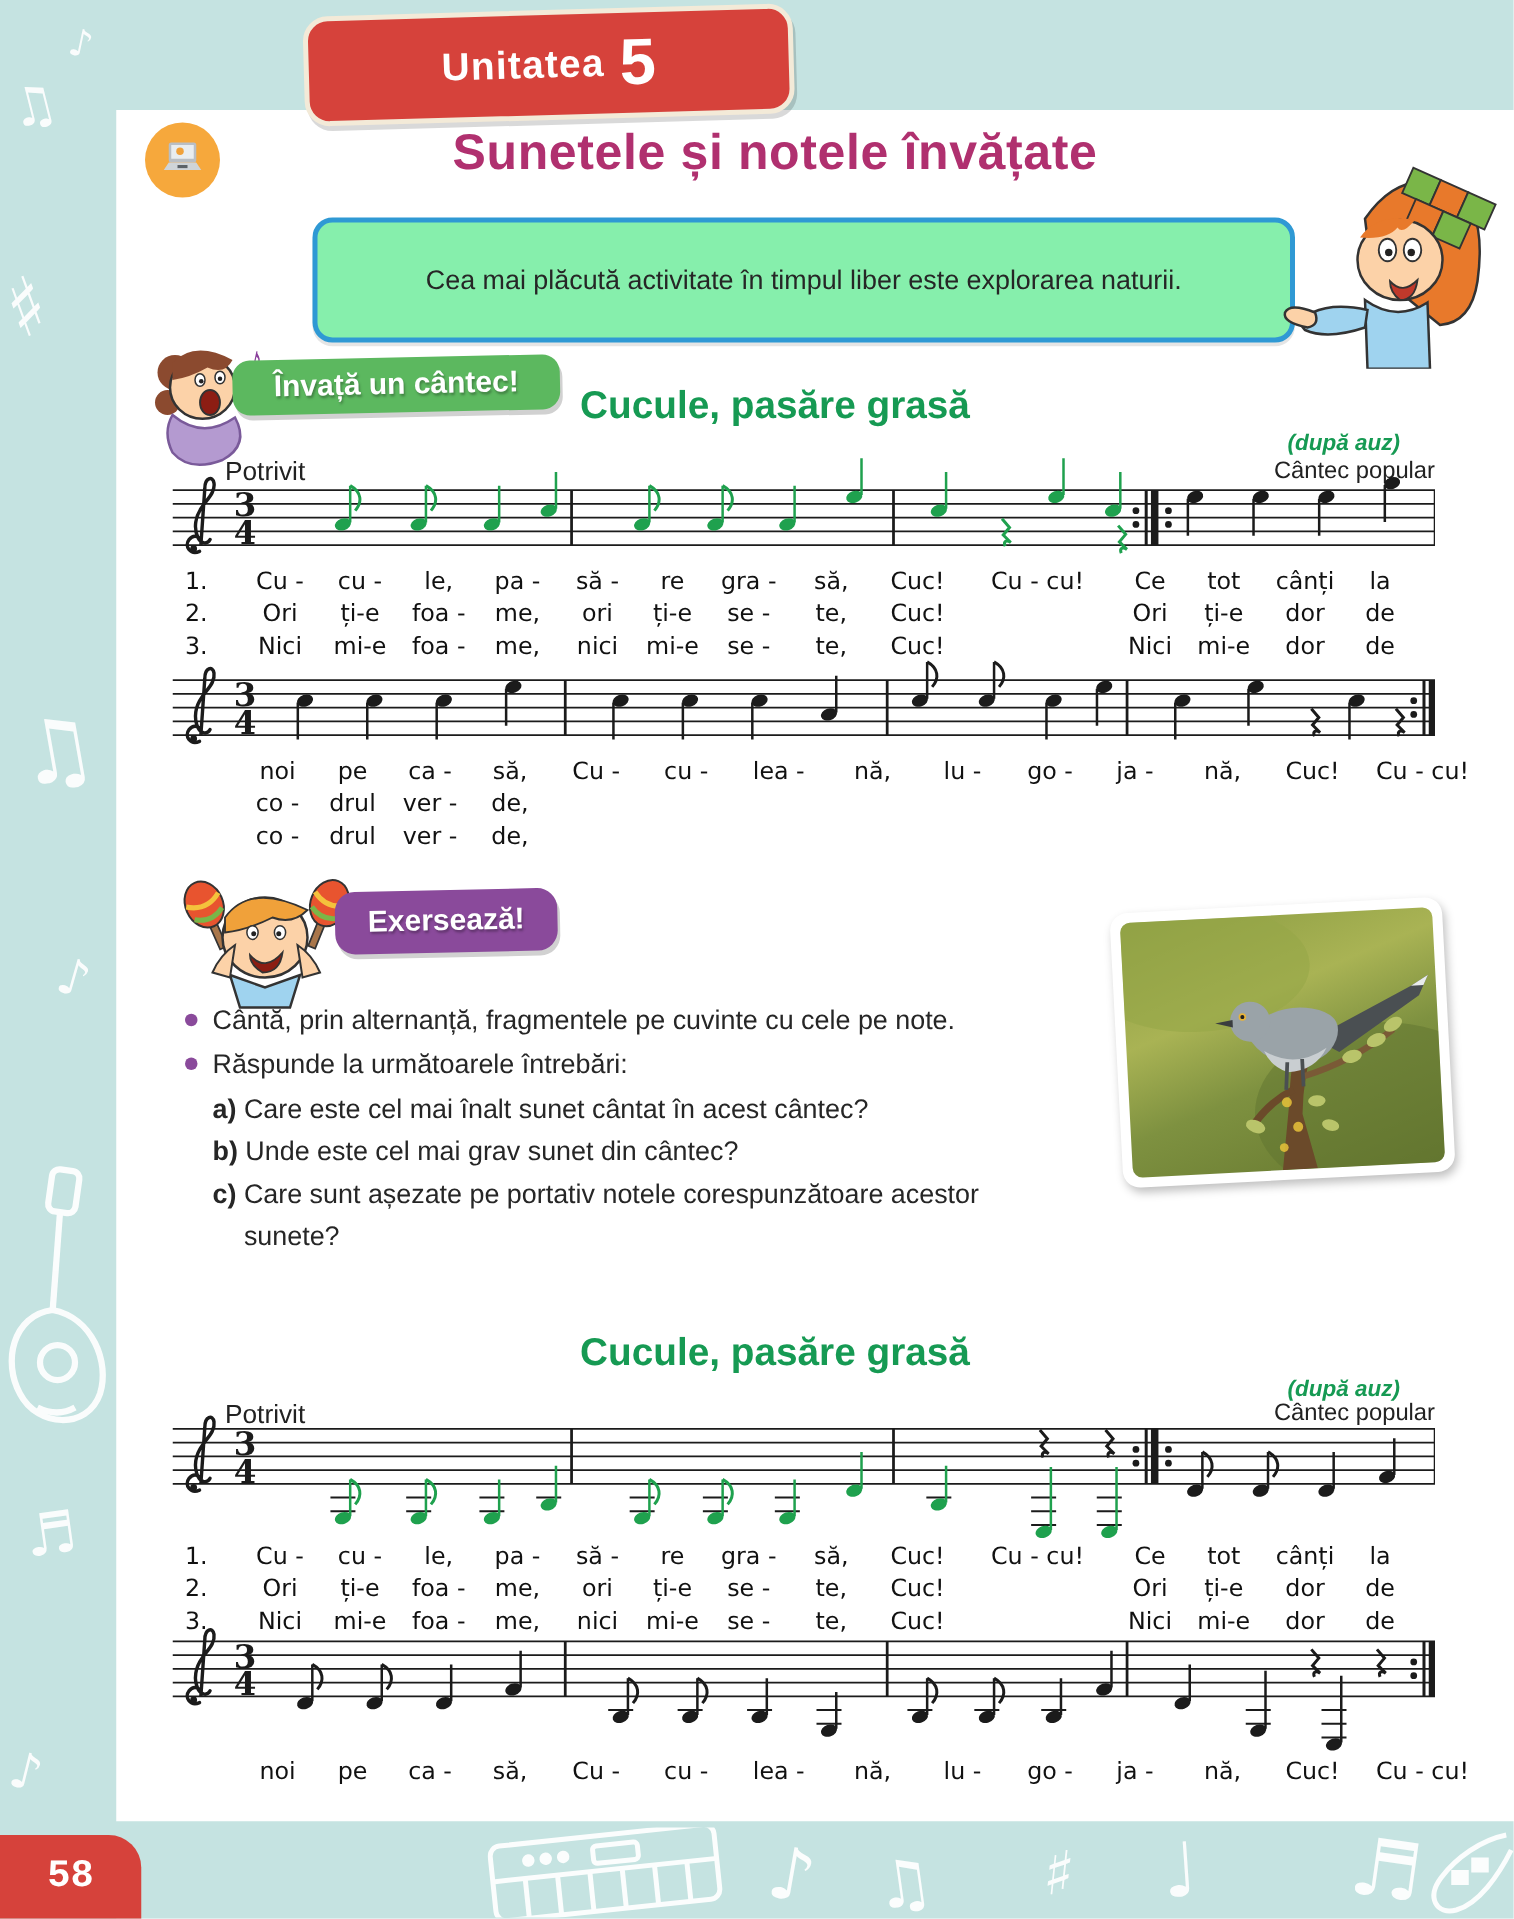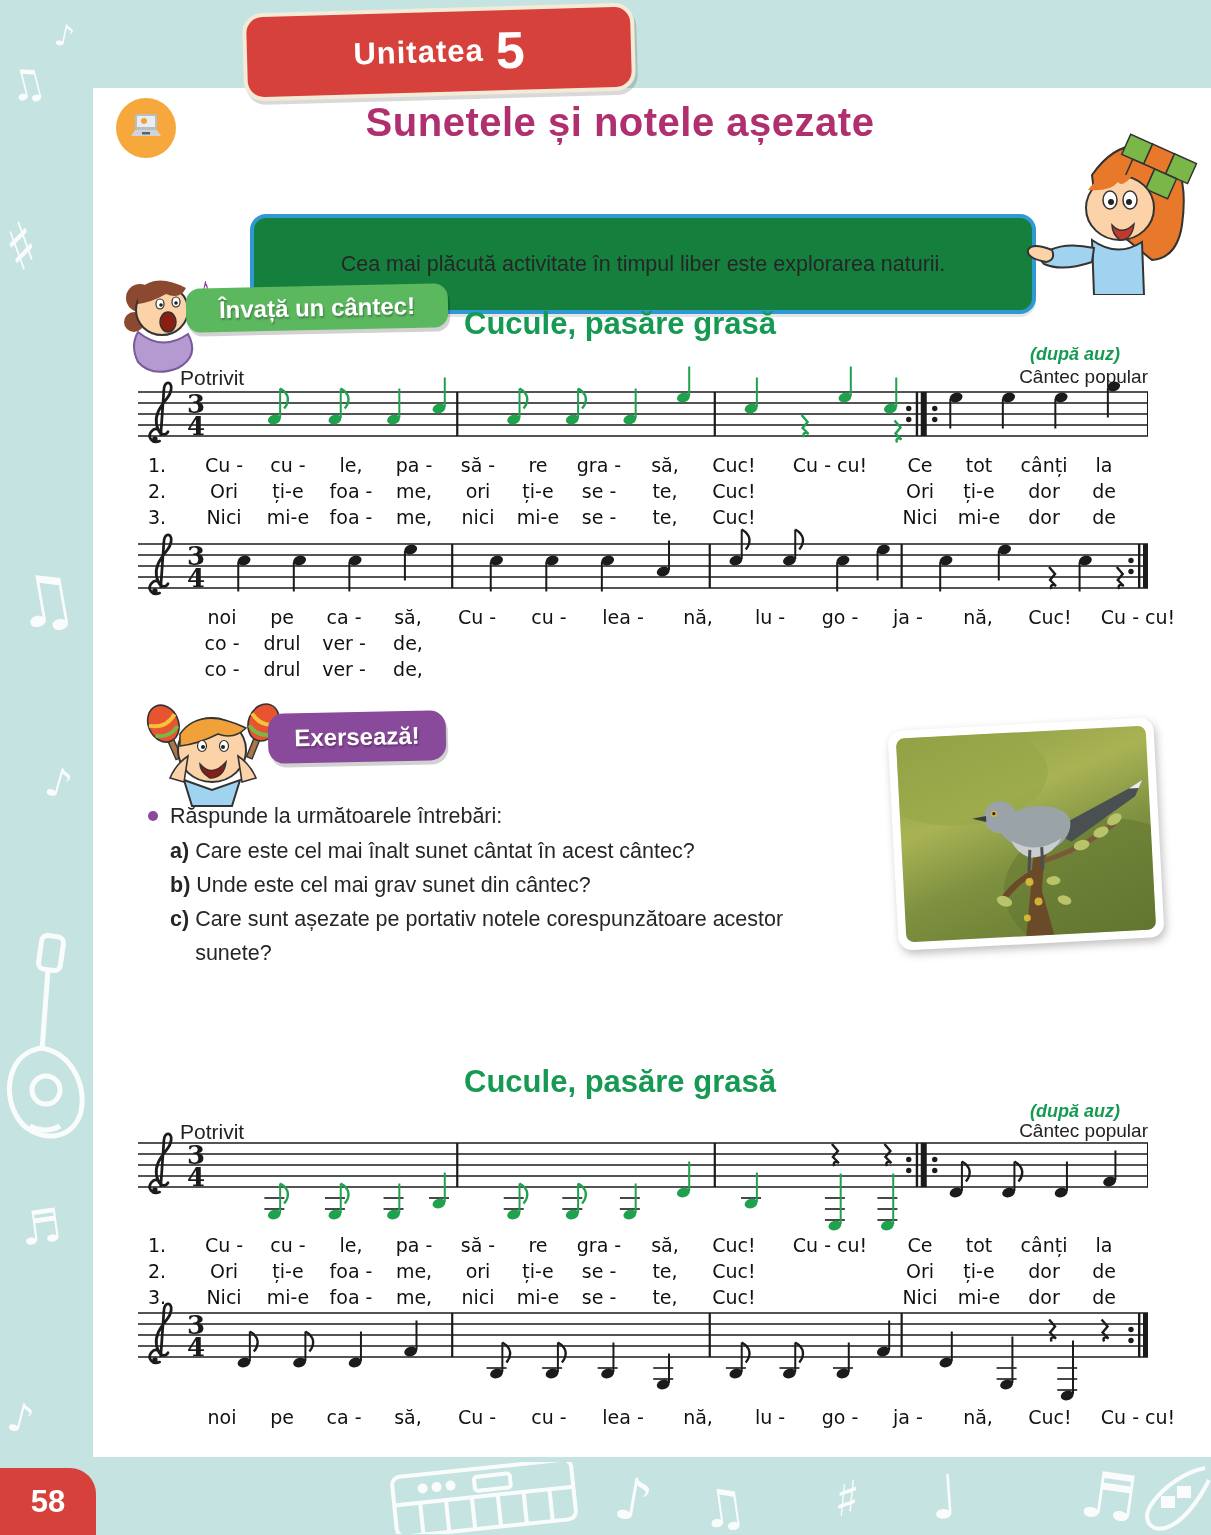--- a/index.html
+++ b/index.html
@@ -17,39 +17,38 @@
   .unit-badge{
     left:243px;top:8px;width:384px;height:80px;background:#d6423b;
     border:4px solid #f3ead8;border-radius:20px;transform:rotate(-1.6deg);
     display:flex;align-items:center;justify-content:center;gap:12px;
     box-shadow:2px 4px 0 rgba(0,0,0,.15);
   }
   .unit-badge .u-label{color:#fff;font-size:31px;font-weight:bold;letter-spacing:1px;}
   .unit-badge .u-num{color:#fff;font-size:52px;font-weight:bold;line-height:1;}
   
   .page-badge{
-    left:0;top:1468px;width:96px;height:67px;background:#d6423b;
-    border-top-right-radius:26px;display:flex;align-items:center;justify-content:center;
+    left:0;top:1468px;width:113px;height:67px;background:#d6423b;
+    border-top-right-radius:26px;display:flex;align-items:center;justify-content:center;font-family:Liberation Mono, monospace;
   }
   .page-badge span{color:#fff;font-size:31px;font-weight:bold;}
   
   .lesson-title{
     left:120px;top:100px;width:1000px;text-align:center;
     font-size:40px;font-weight:bold;color:#b0306f;letter-spacing:.5px;
   }
   .lesson-icon{
     left:116px;top:98px;width:60px;height:60px;border-radius:50%;
     background:#f6a83c;display:flex;align-items:center;justify-content:center;
   }
   .intro-box{
-    left:250px;top:174px;width:778px;height:92px;background:#15803d;
+    left:250px;top:174px;width:778px;height:92px;background:#86efac;
     border:4px solid #2f99d4;border-radius:16px;
     display:flex;flex-direction:column;align-items:center;justify-content:center;gap:4px;
     box-shadow:0 3px 0 rgba(0,0,0,.10);
-    margin-top:40px;
   }
   .intro-box div{font-size:21.5px;color:#262626;}
   .song-title{width:1000px;left:120px;text-align:center;font-size:31px;font-weight:bold;color:#169a53;}
   .song-subtitle{width:1000px;left:120px;text-align:right;font-size:18px;font-weight:bold;font-style:italic;color:#169a53;}
   .tempo{font-size:21px;color:#222;}
   .credit{font-size:19px;color:#222;text-align:right;}
   
   .ribbon{
     border-radius:14px;display:flex;align-items:center;justify-content:center;
     color:#fff;font-weight:bold;box-shadow:2px 4px 0 rgba(0,0,0,.18);
@@ -140,21 +139,21 @@
 <div class="abs lesson-icon">
   <svg width="36" height="32" viewBox="0 0 36 32">
     <rect x="7" y="2" width="22" height="16" rx="2" fill="#b9bec4" stroke="#6e7артикль"></rect>
     <rect x="9" y="4" width="18" height="11" fill="#e9edf0"></rect>
     <circle cx="16" cy="9" r="3" fill="#f0a13a"></circle>
     <path d="M3,24 L33,24 L29,18 L7,18 Z" fill="#cfd4d8"></path>
     <rect x="14" y="20" width="8" height="2.5" fill="#5c6268"></rect>
   </svg>
 </div>
 
-<div class="abs lesson-title">Sunetele și notele așezate</div>
+<div class="abs lesson-title">Sunetele și notele învățate</div>
 
 <div class="abs intro-box">
   <div>Cea mai plăcută activitate în timpul liber este explorarea naturii.</div>
 </div>
 
 <svg class="abs" style="left:1022px;top:130px;" width="180" height="165" viewBox="0 0 180 165">
   <path d="M70,45 Q100,2 140,22 Q168,36 160,95 Q155,128 130,130 L75,85 Z" fill="#e8792b" stroke="#333" stroke-width="2"></path>
   <g transform="rotate(24 130 40)">
     <rect x="96" y="16" width="24" height="22" fill="#7ab648" stroke="#333" stroke-width="1.5"></rect>
     <rect x="120" y="16" width="24" height="22" fill="#e8792b" stroke="#333" stroke-width="1.5"></rect>
@@ -474,20 +473,24 @@
       <circle cx="100" cy="84" r="16" fill="#9aa3a8"></circle>
       <circle cx="94" cy="80" r="3" fill="#e8b43a"></circle>
         <circle cx="94" cy="80" r="1.6" fill="#222"></circle>
       <path d="M86,82 L72,84 L86,88 Z" fill="#3a3d3f"></path>
       <path d="M128,118 L126,140 M140,116 L140,138" stroke="#4a4f52" stroke-width="3"></path>
     </svg>
   </div>
 </div>
 
 <div class="abs bullets">
+  <div class="bullet">
+    <span class="dot"></span>
+    <span>Cântă, prin alternanță, fragmentele pe cuvinte cu cele pe note.</span>
+  </div>
   <div class="bullet">
     <span class="dot"></span>
     <span>Răspunde la următoarele întrebări:</span>
   </div>
   <div class="question">
     <b>a)</b>
     <span>Care este cel mai înalt sunet cântat în acest cântec?</span>
   </div>
   <div class="question">
     <b>b)</b>

